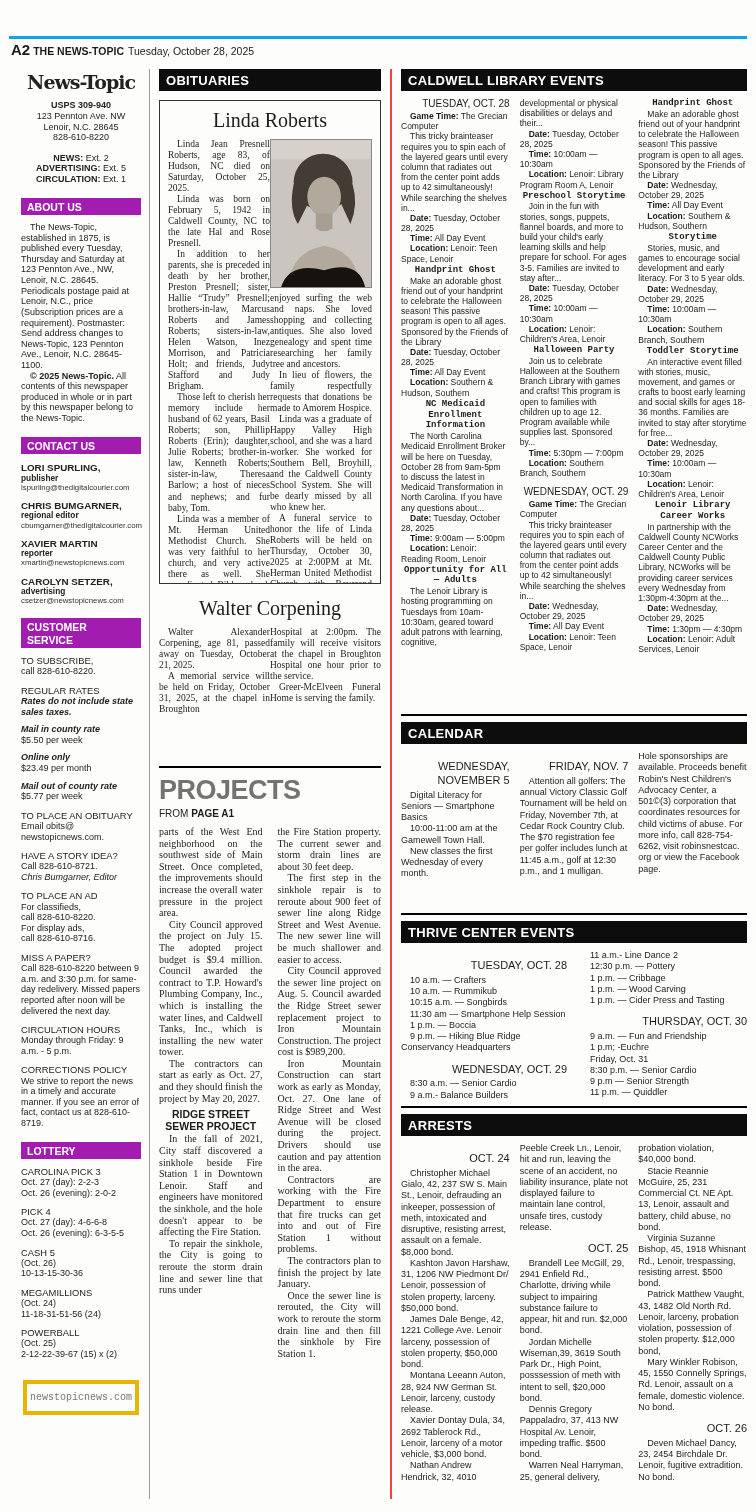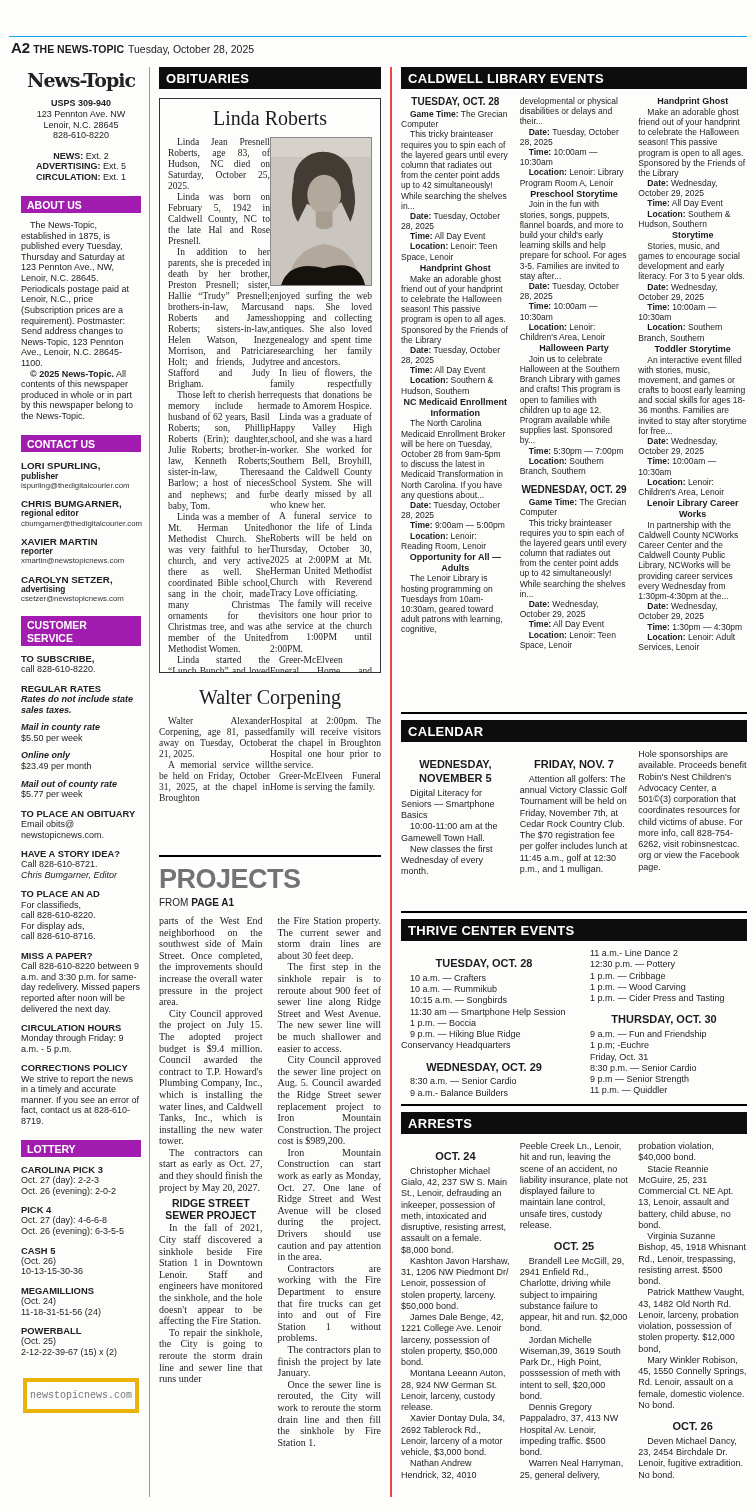--- a/index.html
+++ b/index.html
@@ -1,21 +1,21 @@
 <!DOCTYPE html>
 <html><head>
 <meta charset="utf-8">
 <style>
   html,body{margin:0;padding:0;}
   body{width:756px;height:1512px;overflow:hidden;background:#fdfdfc;color:#1c1c1c;
        font-family:"Liberation Sans",sans-serif;}
   .page{padding:0 9px;box-sizing:border-box;}
 
   
-  .folio{margin-top:36px;border-top:1px solid #0ea5e9;padding:2px 2px 0;}
+  .folio{margin-top:36px;border-top:3px solid #0ea5e9;padding:2px 2px 0;}
   .folio .pg{font-weight:bold;font-size:15px;}
   .folio .paper{font-weight:bold;font-size:10.5px;margin-left:3px;}
   .folio .date{font-size:10.5px;margin-left:4px;}
 
   .main{display:flex;margin-top:10px;align-items:stretch;}
   .col-left{width:141px;flex:none;border-right:1px solid #9a9a9a;padding:0 8px 0 12px;box-sizing:border-box;}
   .col-mid{width:242px;flex:none;border-right:2px solid #ef4444;padding:0 9px;box-sizing:border-box;}
   .col-right{flex:1;min-width:0;padding-left:9px;}
 
   
@@ -32,33 +32,33 @@
   .mast-center .bold{font-weight:bold;}
   .ext{margin-top:10px;}
   .contact{margin-top:8px;}
   .c-name{font-weight:bold;font-size:9.8px;}
   .c-role{font-weight:bold;font-size:8.3px;line-height:1.1;}
   .c-email{font-size:7.8px;color:#333;}
   .site-box{border:4px solid #eab308;margin:20px 2px 0;padding:8px 2px;text-align:center;
             color:#777;font-size:10px;font-family:"Liberation Mono",monospace;}
 
   
-  .blk-day{font-weight:bold;text-align:center;font-size:10px;margin:8px 0 1px;}
-  .blk-h{font-weight:bold;text-align:center;font-size:9px;margin-top:1px;}
+  .blk-day{font-weight:normal;text-align:right;font-size:10px;margin:8px 0 1px;}
+  .blk-h{font-weight:bold;text-align:center;font-size:9px;margin-top:1px;font-family:Liberation Mono, monospace;}
   .blk-p{margin:0;text-indent:9px;}
   .blk-line{margin:0;}
   .blk-lv{margin:0;text-indent:9px;}
-  .blk-bh{font-weight:bold;font-size:9.4px;margin-top:8px;}
+  .blk-bh{font-weight:normal;font-size:9.4px;margin-top:8px;}
   .blk-bi{font-weight:bold;font-style:italic;}
   .blk-it{font-style:italic;}
   .blk-sp{height:7px;}
   .blocks > :first-child{margin-top:0;}
 
   
-  .obit-box{border:1px solid #333;padding:5px 8px 6px;margin-top:9px;height:575px;
+  .obit-box{border:1px solid #333;padding:5px 8px 6px;margin-top:9px;height:484px;
             overflow:hidden;box-sizing:border-box;}
   .obit-title{font-family:"Liberation Serif",serif;font-size:20px;text-align:center;margin:3px 0 7px;}
   .obit-text{font-family:"Liberation Serif",serif;font-size:9.5px;line-height:1.16;text-align:justify;}
   .obit-cols{display:flex;}
   .ocol{flex:1;min-width:0;}
   .obit-photo{height:147px;border:1px solid #888;margin-bottom:5px;background:#ccc8c2;overflow:hidden;}
   .walter{margin-top:10px;height:168px;overflow:hidden;}
 
   
   .rule-thick{border-top:2.5px solid #000;margin-top:4px;}

